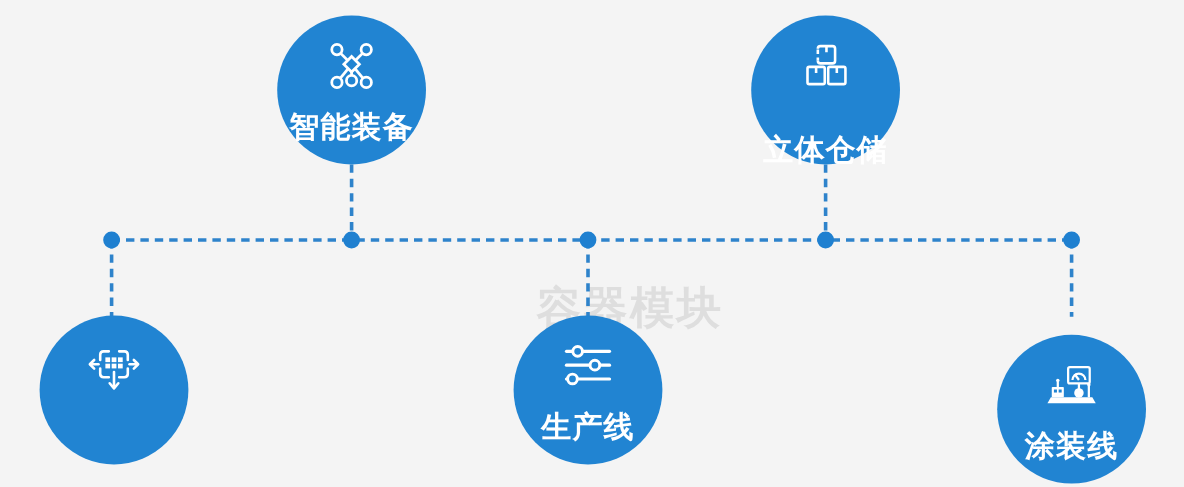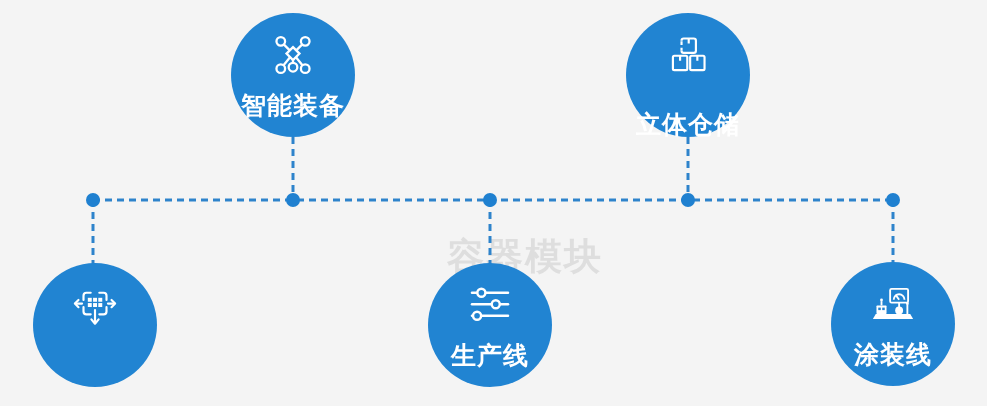--- a/index.html
+++ b/index.html
@@ -26,21 +26,21 @@
   .node .icon{width:46px;height:46px;display:block;}
   .node .icon svg{width:100%;height:100%;display:block;}
   .node .label{
     margin-top:11px;font-size:25px;font-weight:bold;letter-spacing:1px;
     color:var(--label-white,#ffffff);white-space:nowrap;
   }
   .node-eq{left:231px;top:13px;}
   .node-wh{left:626px;top:13px;gap:19px;}
   .node-lg{left:33px;top:263px;}
   .node-pl{left:428px;top:263px;}
-  .node-pt{left:831px;top:262px;}
+  .node-pt{left:831px;top:279px;}
   .stroke-w{stroke:var(--label-white,#fff);fill:none;}
   .fill-w{fill:var(--label-white,#fff);stroke:none;}
   .knob{fill:var(--circle-blue,#2184d2);stroke:var(--label-white,#fff);}
 </style>
 </head>
 <body>
 
 <div class="stage">
 
   <div class="watermark">容器模块</div>

